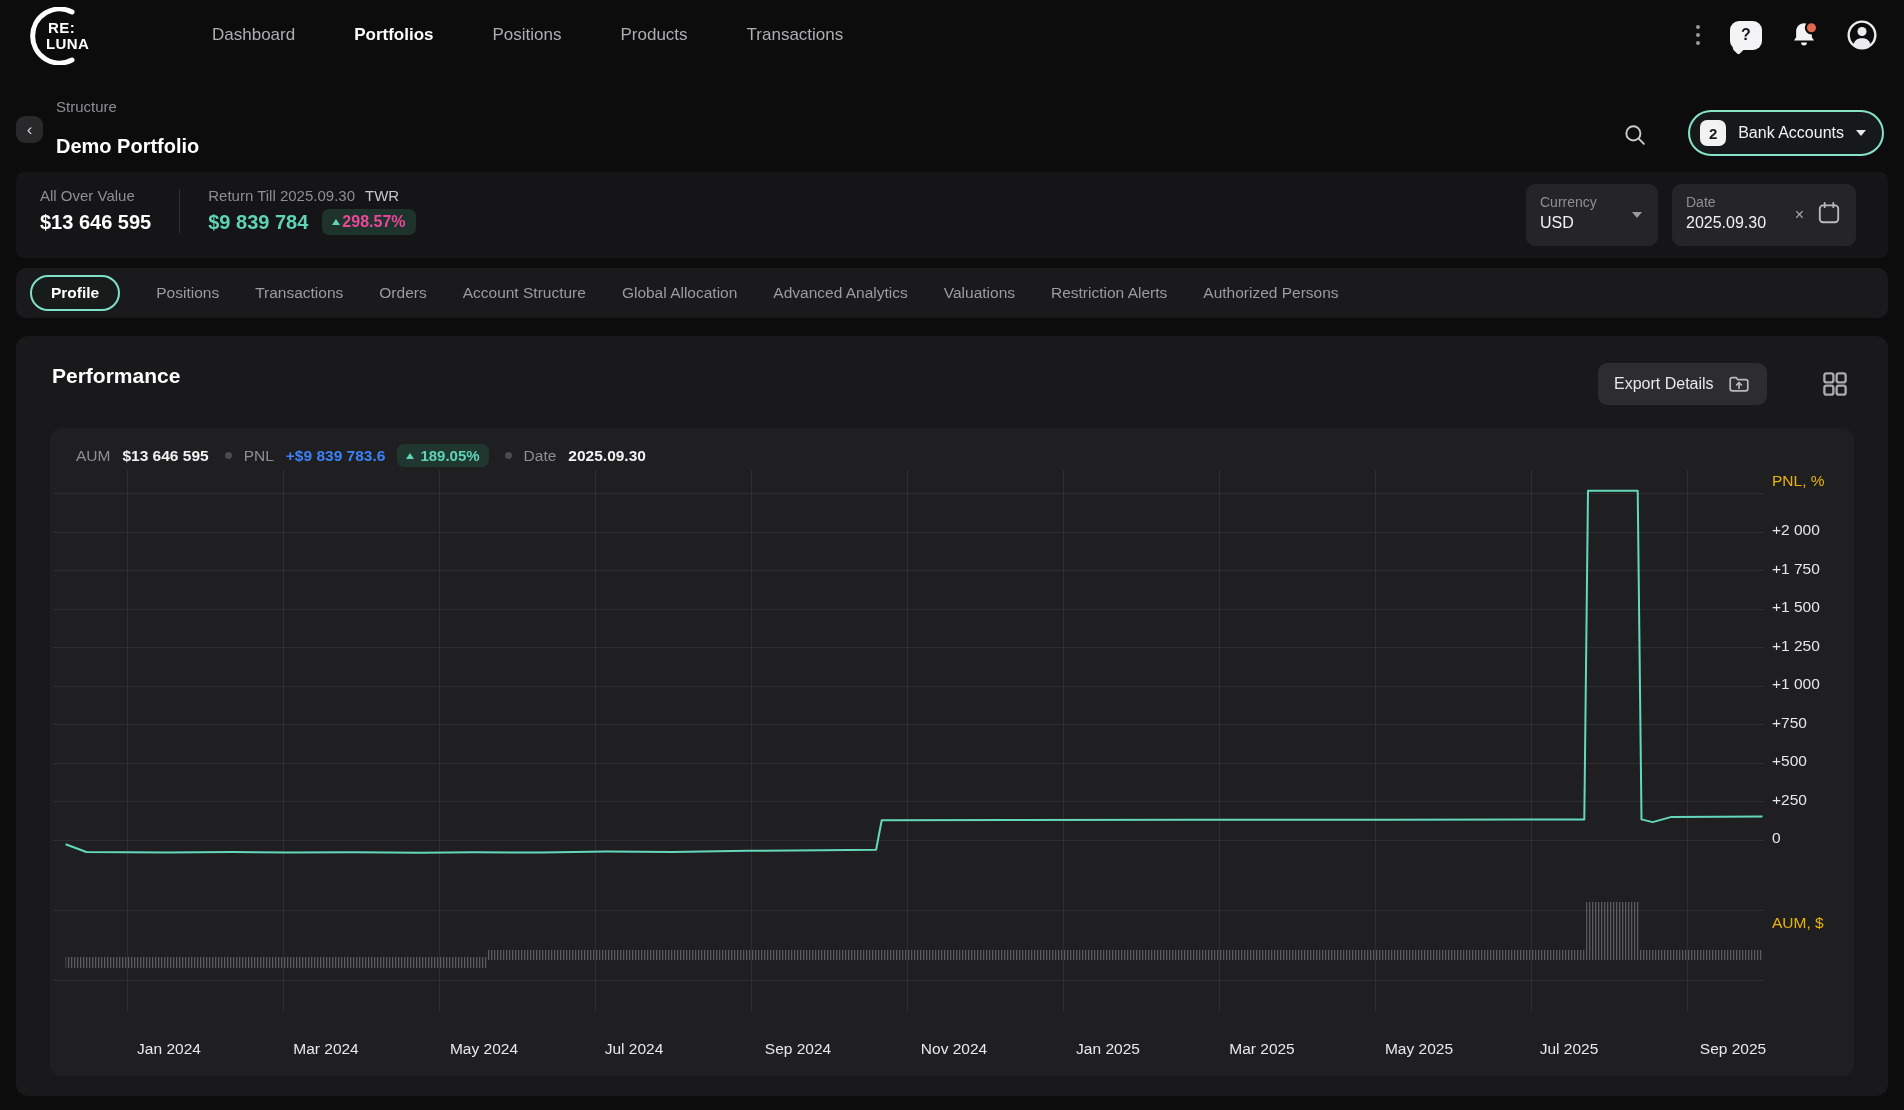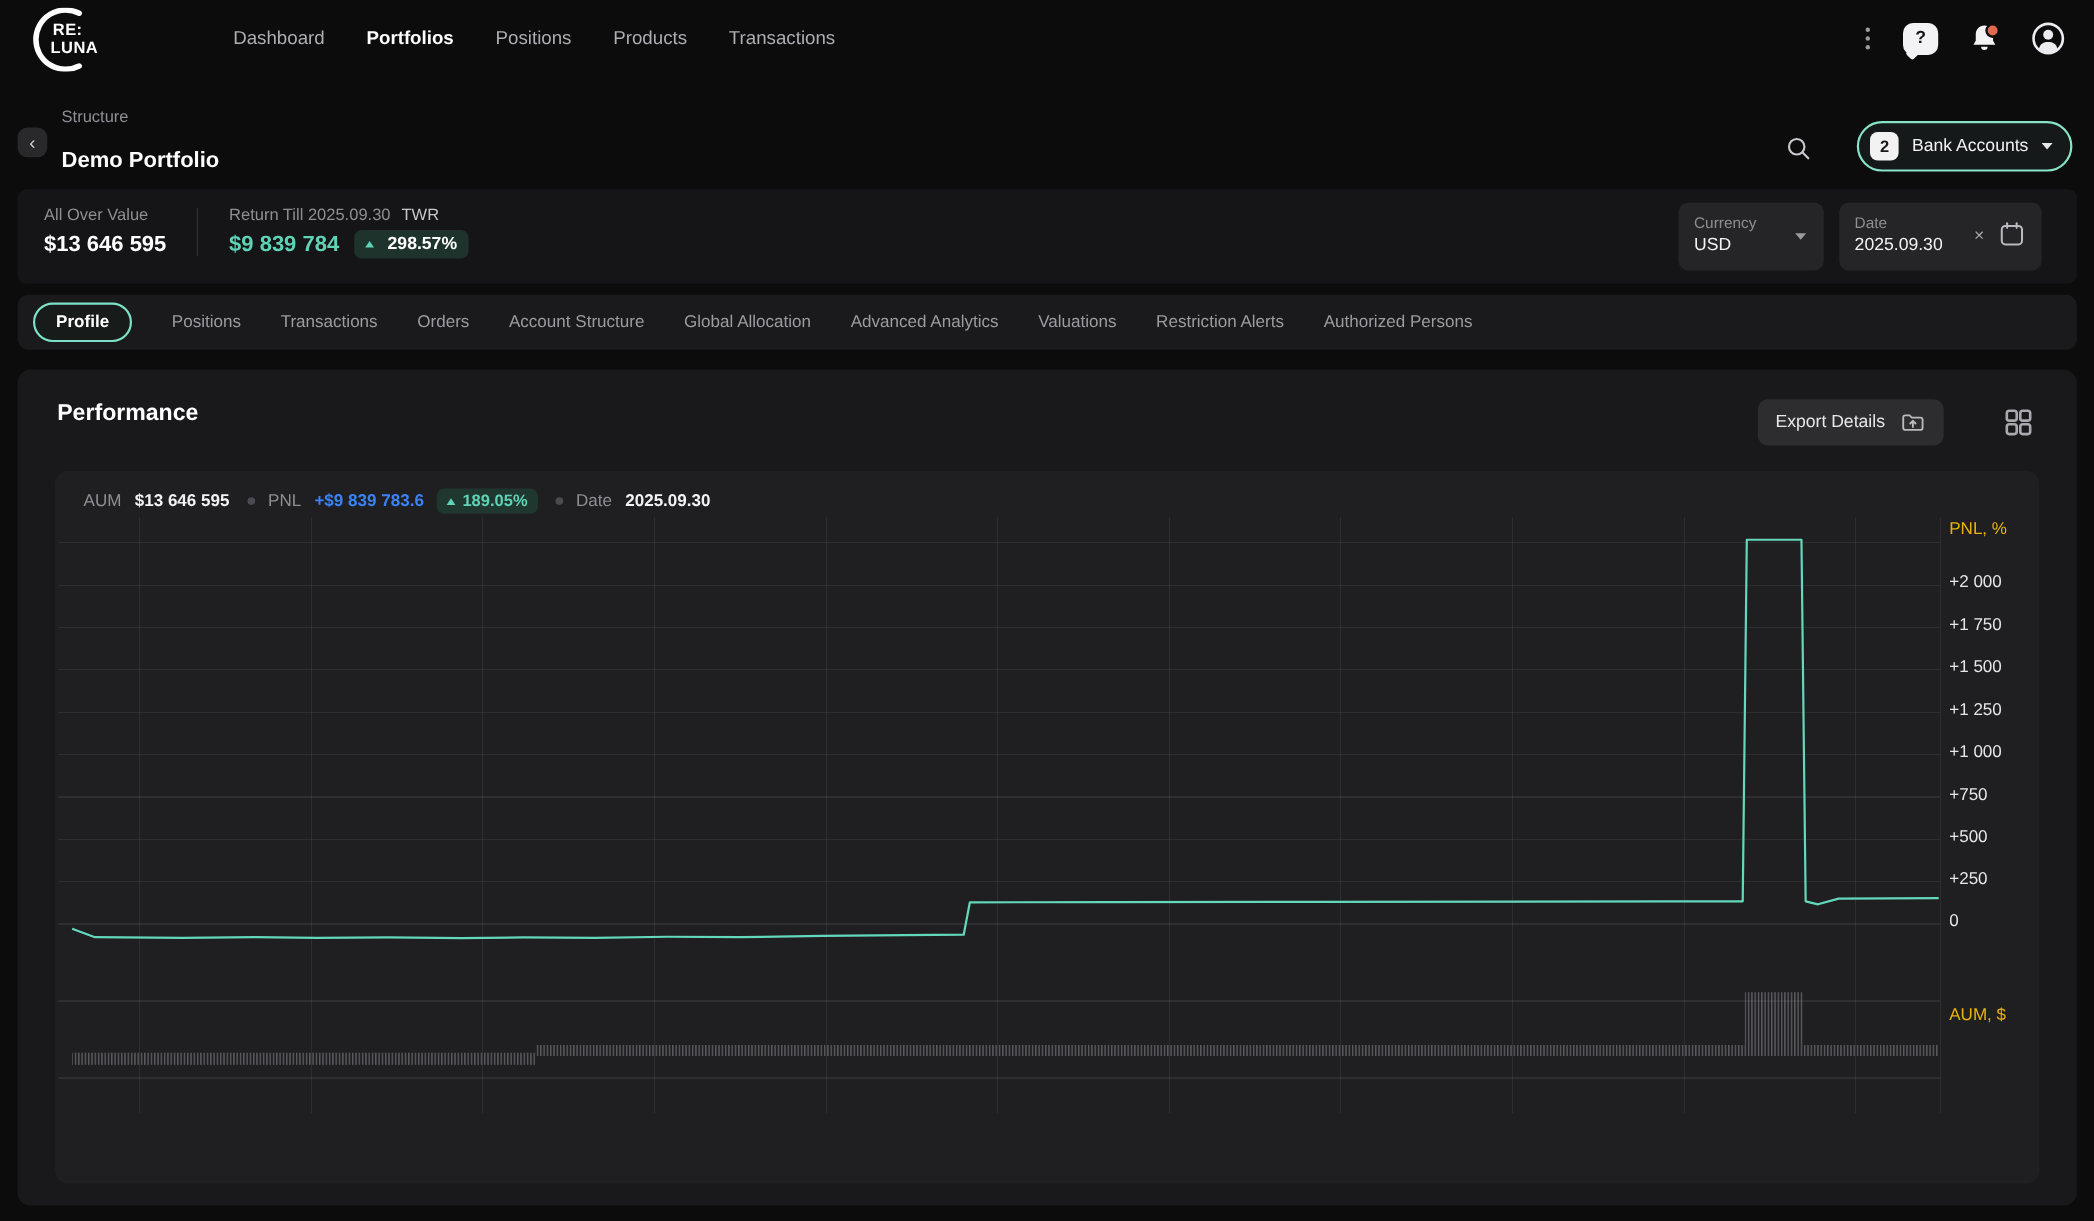--- a/index.html
+++ b/index.html
@@ -8,21 +8,21 @@
     background:#0c0c0d;color:#f2f2f3;
     font-family:"Liberation Sans",sans-serif;
   }
   
   #topnav{position:absolute;left:0;top:0;width:1904px;height:70px;display:flex;align-items:center;padding:0 26px;box-sizing:border-box}
   .logo{position:relative;width:68px;height:58px;flex:0 0 auto;margin-top:2px}
   .logo svg{position:absolute;left:0;top:0}
   .logo .t1,.logo .t2{position:absolute;font-weight:700;letter-spacing:.4px;font-size:15px;line-height:15px;color:#fff}
   .logo .t1{left:22px;top:13px}
   .logo .t2{left:20px;top:29px}
-  .nav{display:flex;gap:38px;margin-left:118px;font-size:17px;color:#aeaeb3}
+  .nav{display:flex;gap:59px;margin-left:118px;font-size:17px;color:#aeaeb3}
   .nav .item{cursor:pointer}
   .nav .item.active{color:#ffffff;font-weight:700}
   .hicons{margin-left:auto;display:flex;align-items:center;gap:26px}
   .kebab{display:flex;flex-direction:column;gap:4px;padding:4px}
   .kebab i{width:4px;height:4px;border-radius:50%;background:#9b9ba1}
   .helpbubble{position:relative;width:32px;height:29px;background:#f3f3f5;border-radius:9px;display:flex;align-items:center;justify-content:center;font-weight:700;color:#141416;font-size:16px}
   .helpbubble::after{content:"";position:absolute;left:4px;bottom:-3px;width:9px;height:9px;background:#f3f3f5;border-radius:2px;transform:rotate(45deg)}
   
   #crumbrow{position:absolute;left:0;top:88px;width:1904px;height:70px}
   .backbtn{position:absolute;left:16px;top:28px;width:27px;height:27px;border-radius:9px;background:#29292c;color:#cfcfd4;display:flex;align-items:center;justify-content:center;font-size:17px;line-height:1}
@@ -36,21 +36,21 @@
   .caret{width:0;height:0;border-left:5px solid transparent;border-right:5px solid transparent;border-top:6px solid #e8e8ea}
   
   #statscard{position:absolute;left:16px;top:172px;width:1872px;height:86px;background:#151517;border-radius:8px}
   .statgroup{position:absolute;left:24px;top:15px;display:flex;gap:28px;align-items:stretch}
   .stat .slab{font-size:15px;color:#8e8e94}
   .stat .sval{font-size:20px;font-weight:700;margin-top:7px;color:#fff}
   .vdiv{width:1px;background:#303034;margin:2px 0}
   .twrtag{color:#c6c6cb;margin-left:10px}
   .valrow{display:flex;align-items:center;gap:14px;margin-top:5px}
   .valrow .sv{font-size:20px;font-weight:700;color:#5fd3b5}
-  .badge{display:inline-flex;align-items:center;gap:12px;background:#1e332c;color:#ffffff;border-radius:7px;padding:4px 10px;font-weight:700;font-size:16px}
+  .badge{display:inline-flex;align-items:center;gap:2px;background:#1e332c;color:#ec4899;border-radius:7px;padding:4px 10px;font-weight:700;font-size:16px}
   .tri-up{width:0;height:0;border-left:4.5px solid transparent;border-right:4.5px solid transparent;border-bottom:6px solid #5fd3b5}
   .ibox{position:absolute;background:#252528;border-radius:9px;box-sizing:border-box;padding:10px 14px}
   .ibox .lab{font-size:14px;color:#8e8e94}
   .ibox .val{font-size:16px;color:#f2f2f3;margin-top:4px}
   #currencybox{left:1510px;top:12px;width:132px;height:62px}
   #currencybox .caret{position:absolute;right:16px;top:28px;border-top-color:#9b9ba1}
   #datebox{left:1656px;top:12px;width:184px;height:62px}
   #datebox .clearx{position:absolute;right:52px;top:22px;color:#a9a9ae;font-size:16px}
   #datebox .cal{position:absolute;right:14px;top:16px}
   
@@ -281,14 +281,27 @@
     <span class="ylab yt1">+1 750</span>
     <span class="ylab yt2">+1 500</span>
     <span class="ylab yt3">+1 250</span>
     <span class="ylab yt4">+1 000</span>
     <span class="ylab yt5">+750</span>
     <span class="ylab yt6">+500</span>
     <span class="ylab yt7">+250</span>
     <span class="ylab yt8">0</span>
     <span class="ylab aumcap axt">AUM, $</span>
 
+    <div class="xlabels">
+      <span class="xt xt0">Jan 2024</span>
+      <span class="xt xt1">Mar 2024</span>
+      <span class="xt xt2">May 2024</span>
+      <span class="xt xt3">Jul 2024</span>
+      <span class="xt xt4">Sep 2024</span>
+      <span class="xt xt5">Nov 2024</span>
+      <span class="xt xt6">Jan 2025</span>
+      <span class="xt xt7">Mar 2025</span>
+      <span class="xt xt8">May 2025</span>
+      <span class="xt xt9">Jul 2025</span>
+      <span class="xt xt10">Sep 2025</span>
+    </div>
   </div>
 </div>
 
 </body></html>

